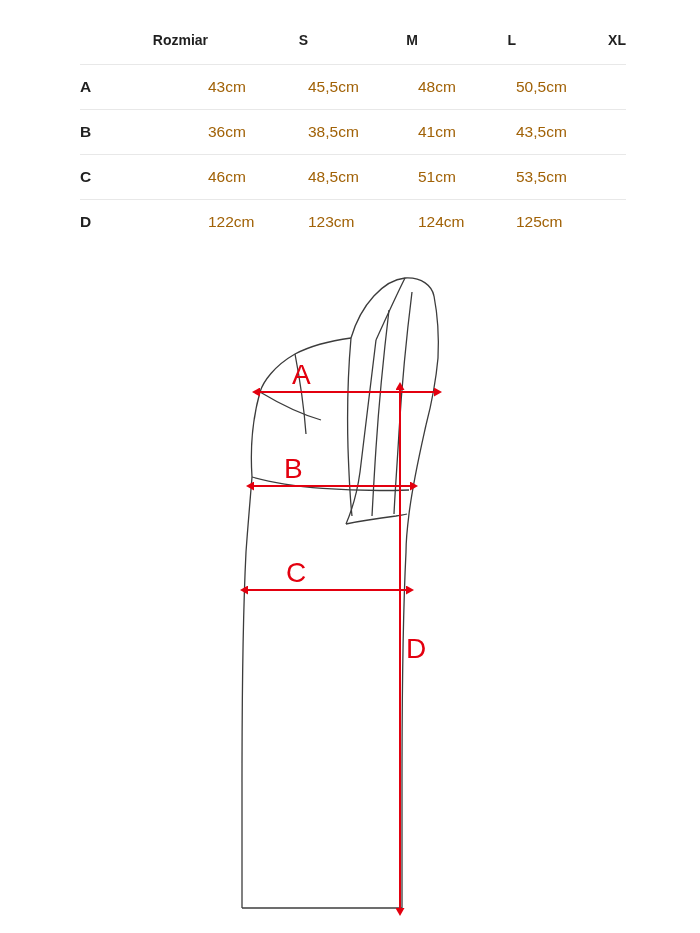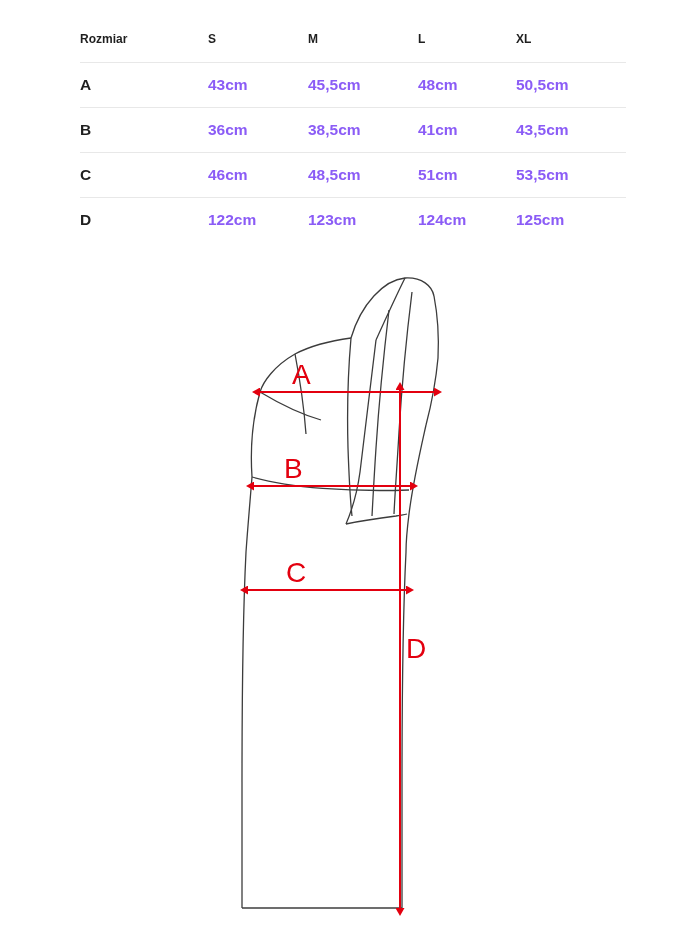--- a/index.html
+++ b/index.html
@@ -25,31 +25,32 @@
     position: absolute;
     left: 80px;
     top: 24px;
     width: 546px;
     border-collapse: collapse;
     font-size: 15px;
   }
   #size-table th, #size-table td {
     text-align: left;
     padding: 13px 0 13px 0;
-    font-weight: bold;
-    color: #8b5cf6;
+    font-weight: normal;
+    color: #a16207;
     border-bottom: 1px solid #e8e8e8;
     vertical-align: middle;
   }
   #size-table thead th {
     font-weight: bold;
-    font-size: 12px;
+    font-size: 14px;
     color: #1f1f1f;
     padding-top: 8px;
     padding-bottom: 16px;
+    text-align: right;
   }
   #size-table tbody td:first-child,
   #size-table thead th:first-child {
     font-weight: bold;
     width: 128px;
     color: #1f1f1f;
   }
   #size-table thead th:nth-child(2),
   #size-table tbody td:nth-child(2) { width: 100px; }
   #size-table thead th:nth-child(3),

